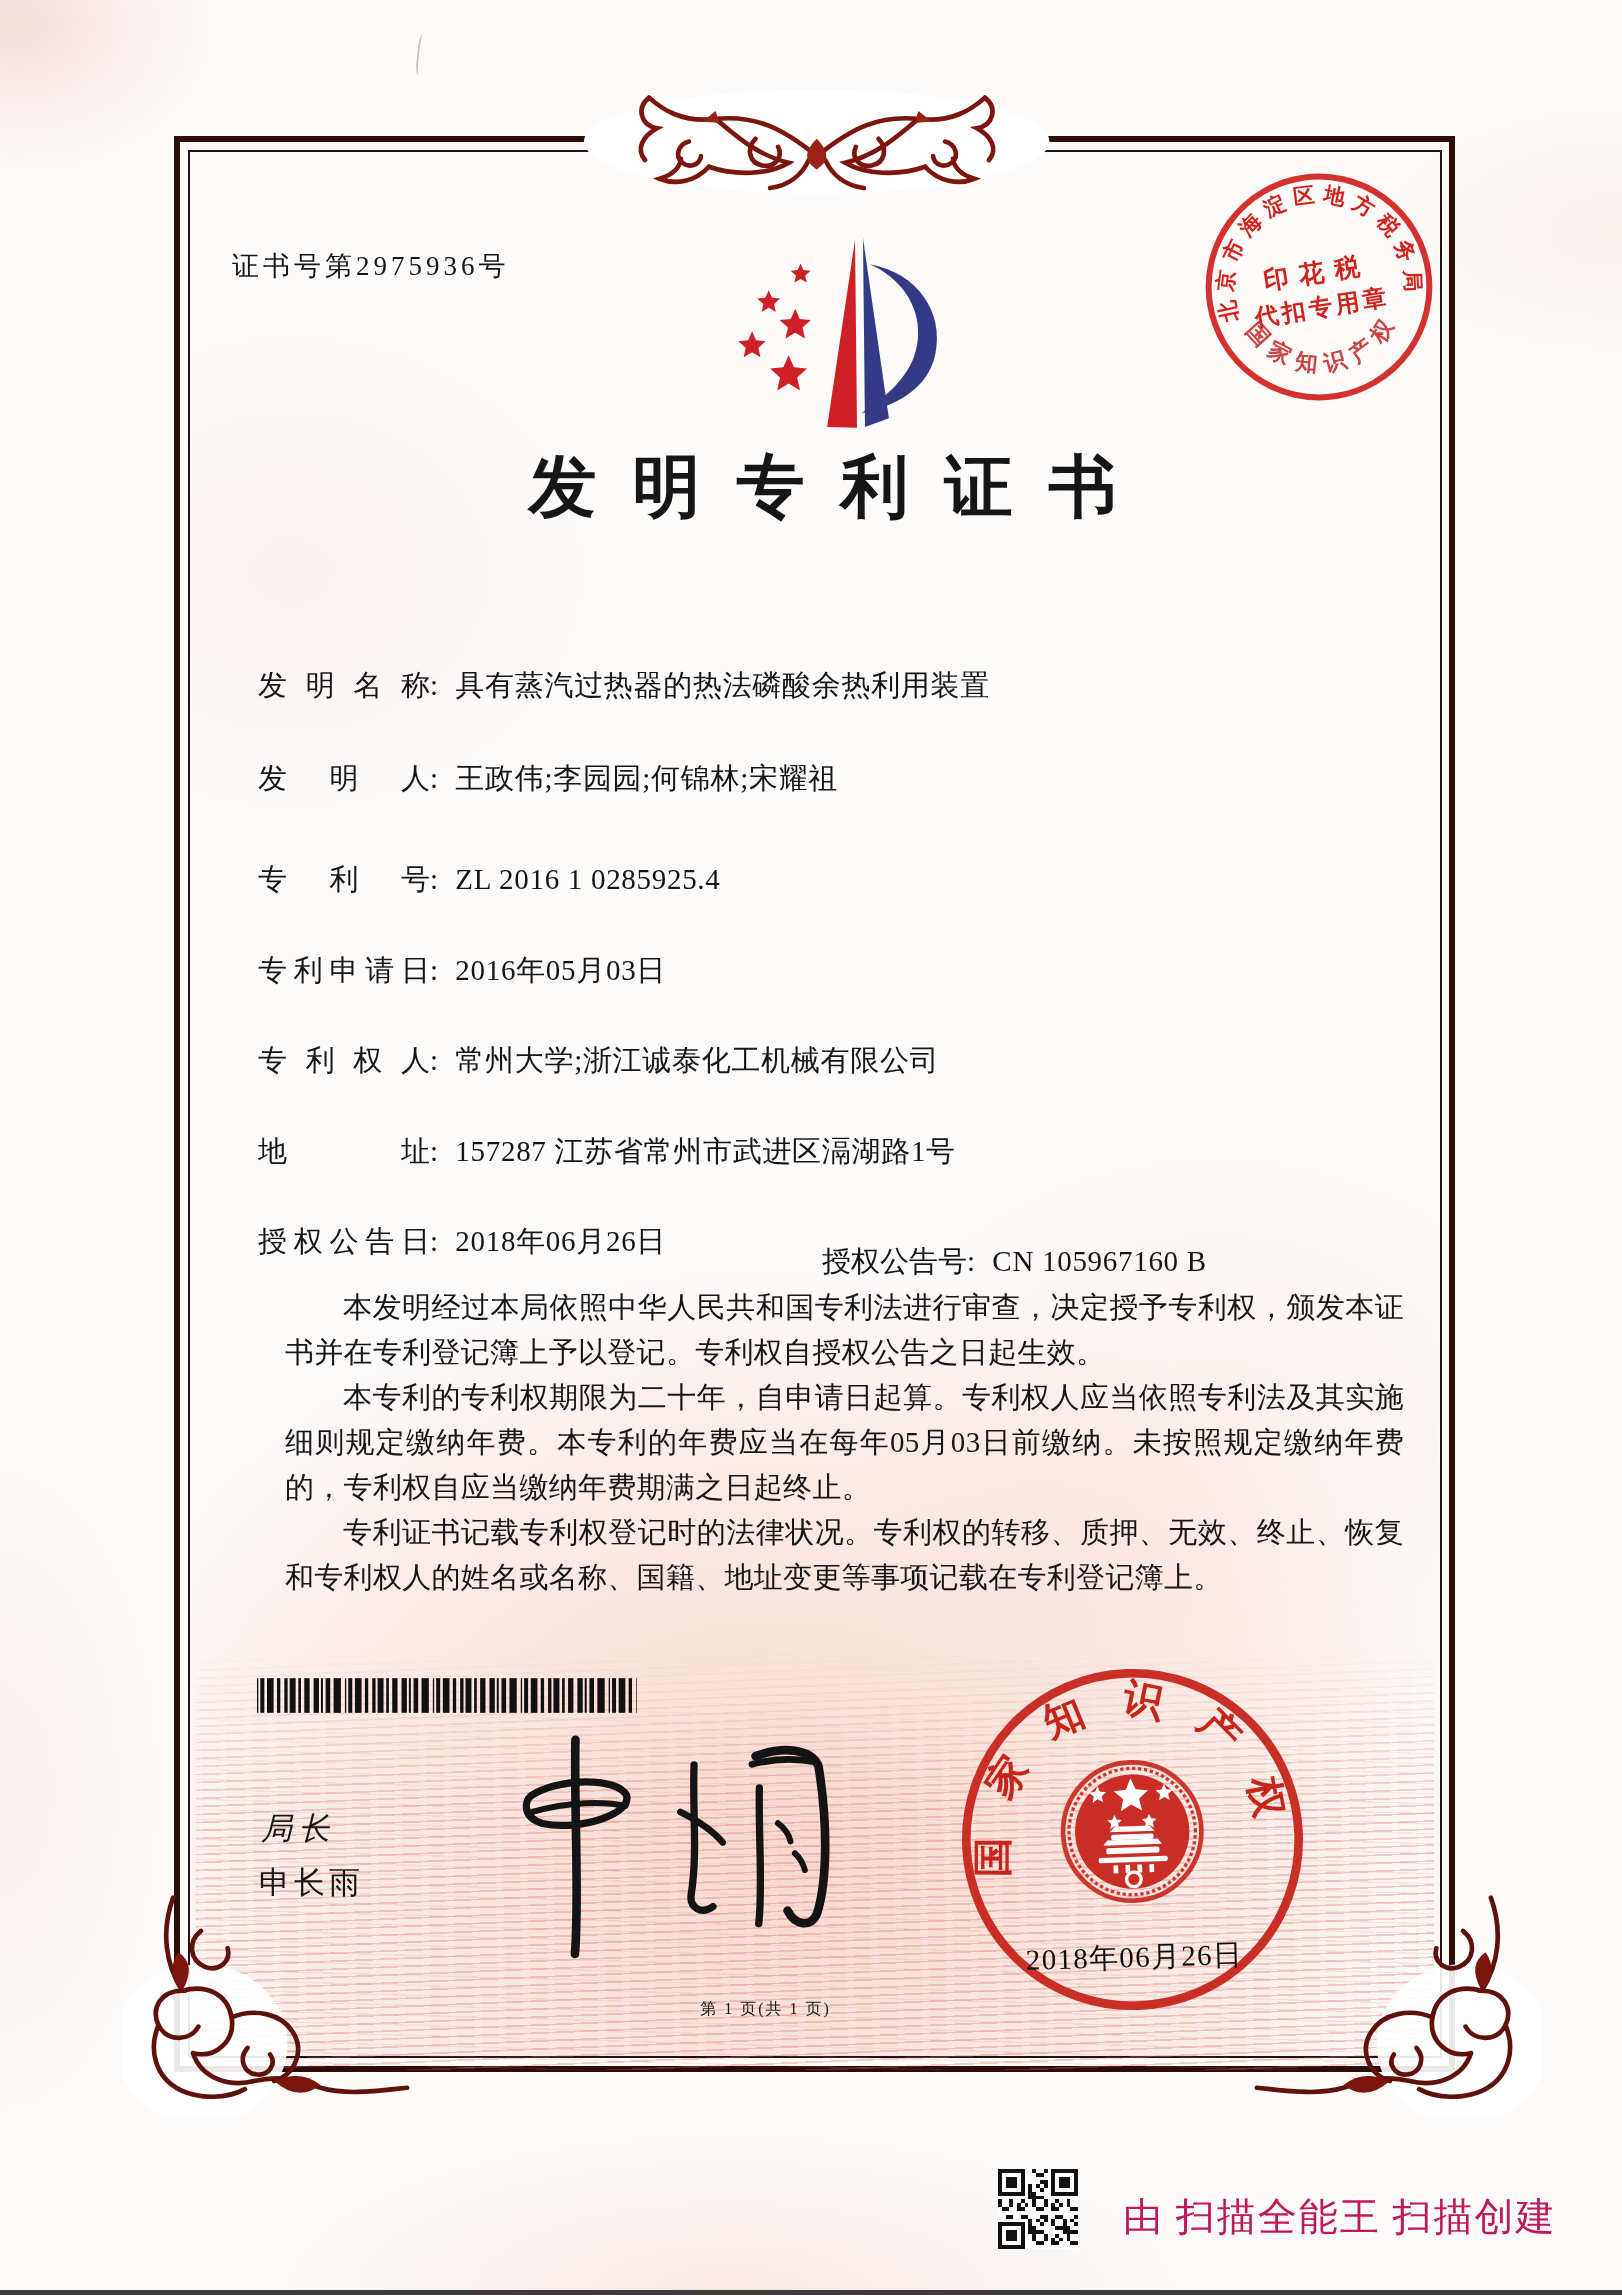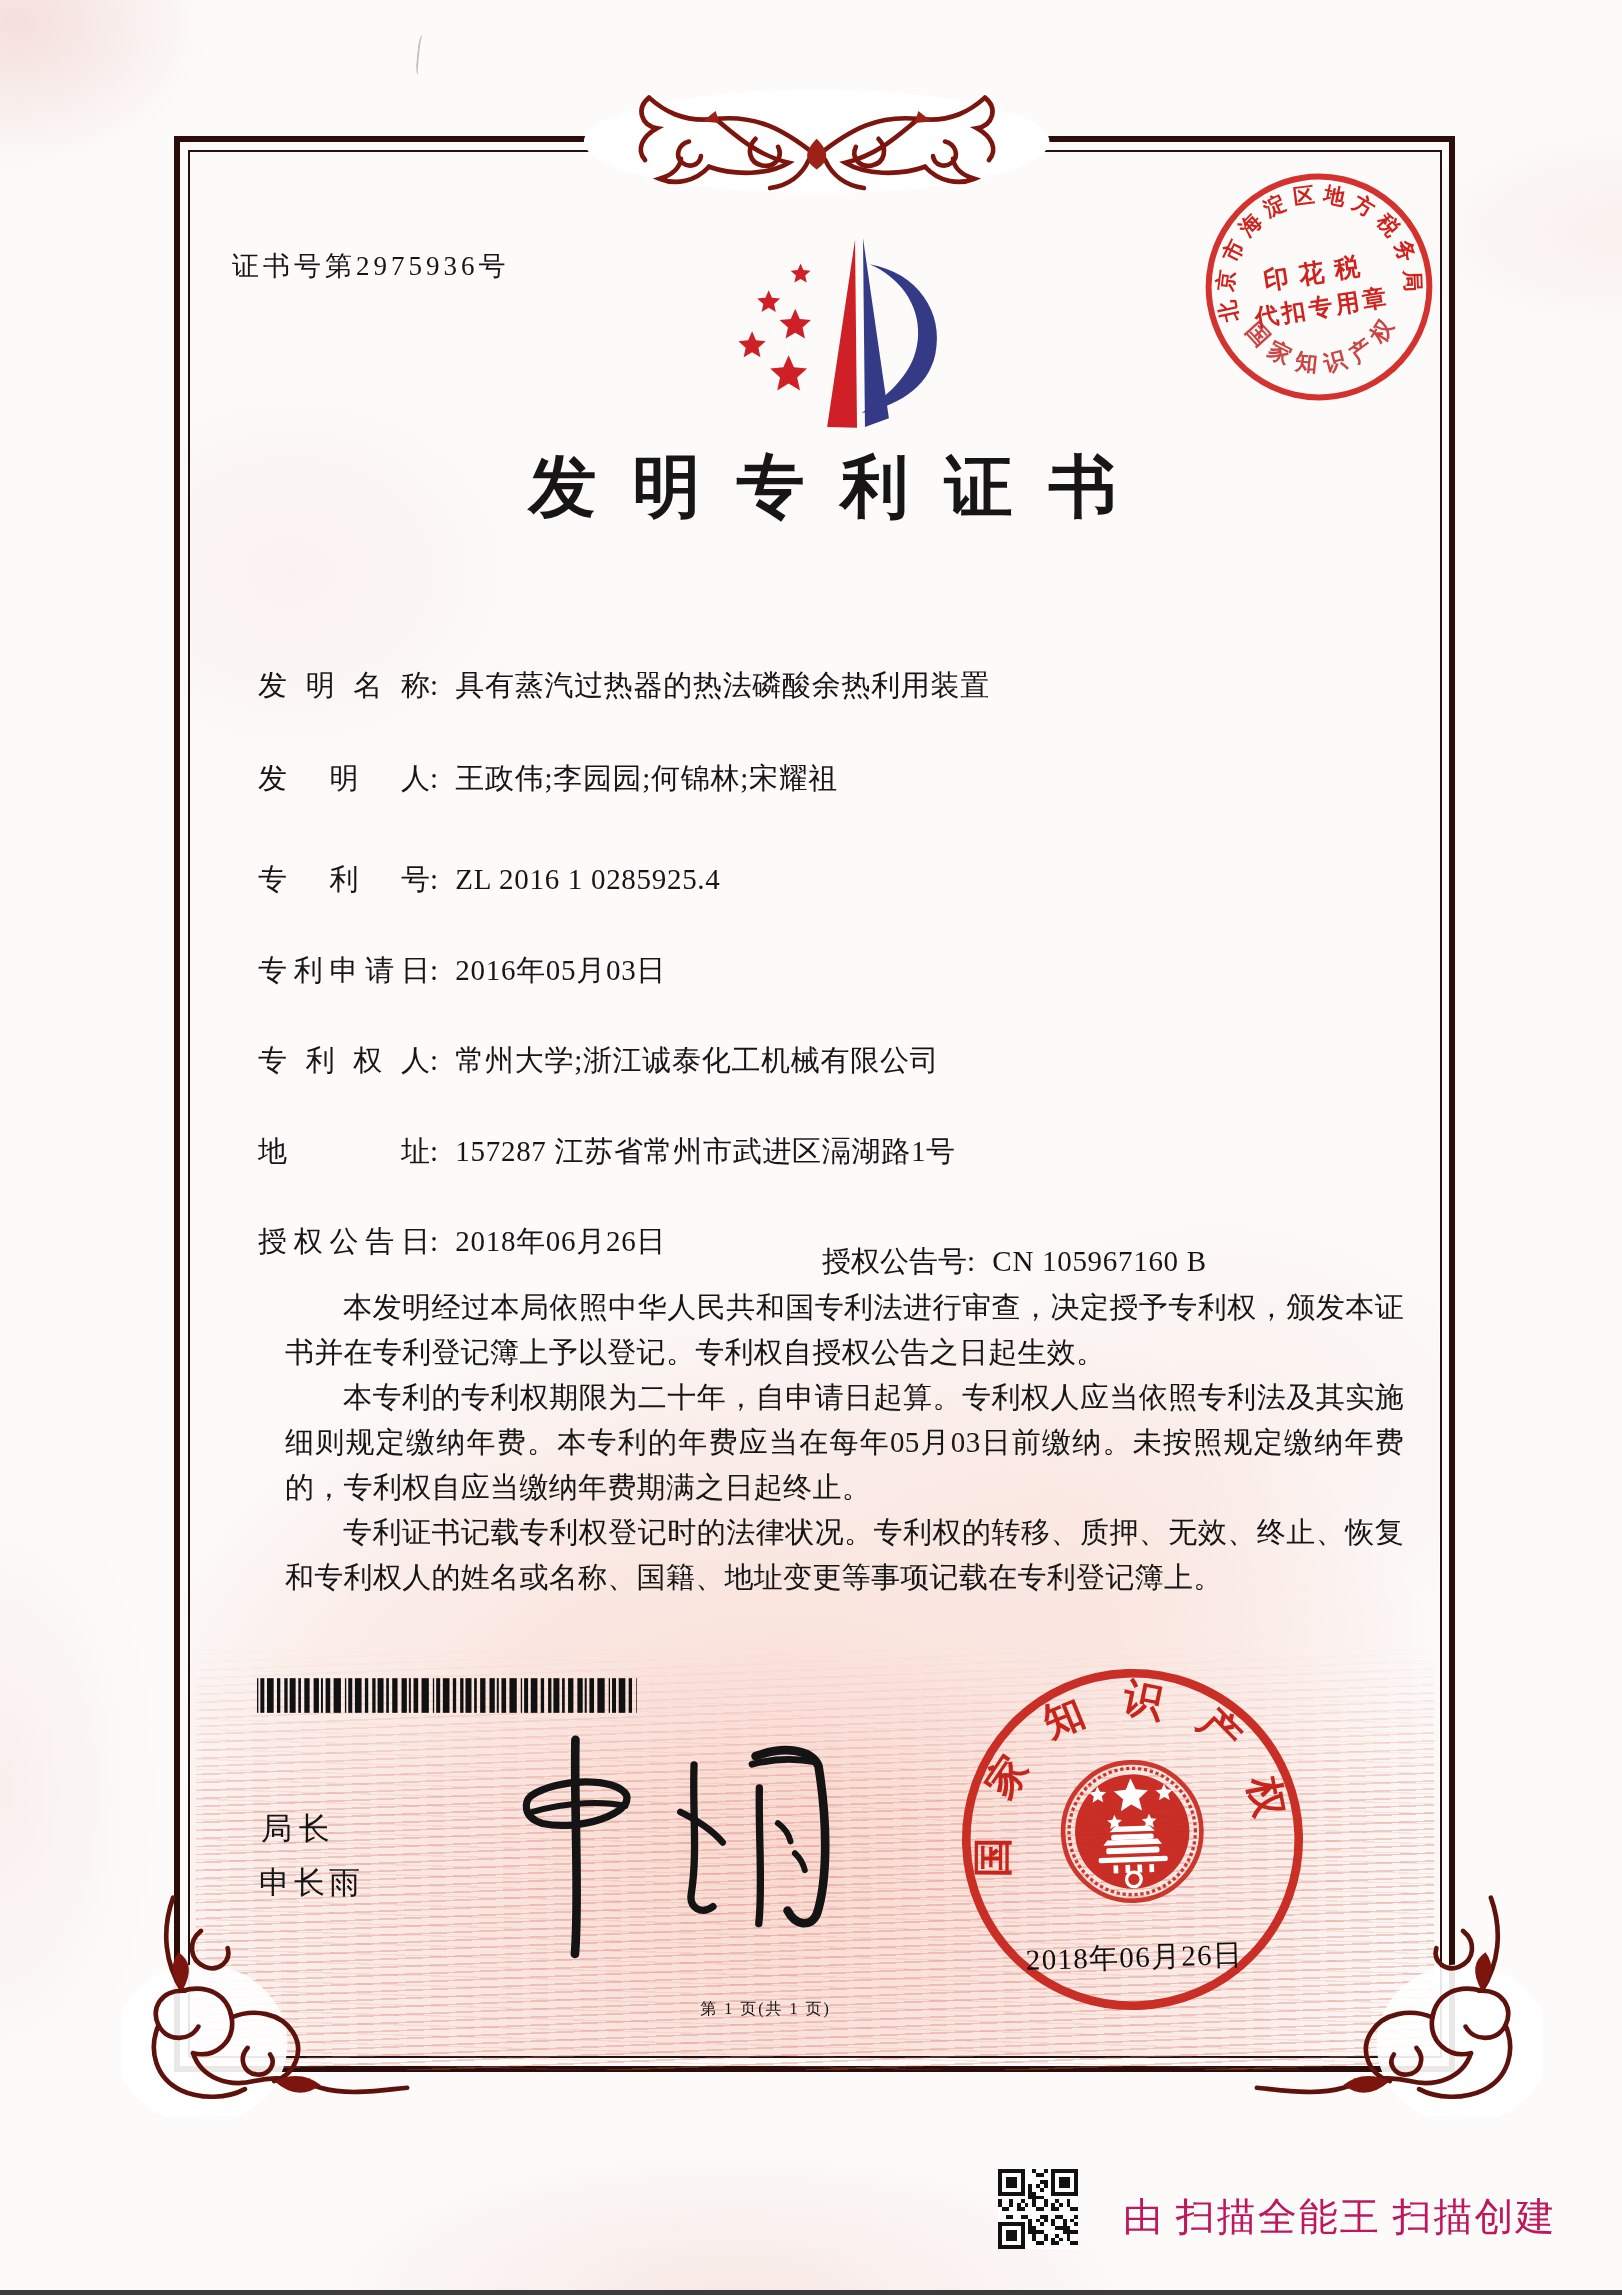--- a/index.html
+++ b/index.html
@@ -40,21 +40,21 @@
   }
   .cert-no{left:232px;top:248px;font-size:27px;letter-spacing:4px;}
   .title{left:174px;top:442px;width:1281px;text-align:center;font-size:68px;font-weight:bold;letter-spacing:36px;padding-left:52px;box-sizing:border-box;}
   .row{left:258px;width:1144px;font-size:29px;white-space:nowrap;}
   .lbl{display:inline-block;width:172px;text-align:justify;text-align-last:justify;}
   .colon{display:inline-block;margin-right:17.3px;}
   .val{letter-spacing:0.7px;}
   .cell2{position:absolute;left:564px;top:0;margin-top:20px;}
   .body-block{left:257px;top:1285px;width:1119px;font-size:29px;line-height:45px;text-align:justify;margin-left:28px;}
   .body-block p{margin:0;text-indent:2em;letter-spacing:0.3px;}
-  .director{left:261px;top:1808px;font-size:31px;letter-spacing:6.7px;}
+  .director{left:261px;top:1808px;font-size:31px;letter-spacing:6.7px;font-style:italic;}
   .director-name{left:259px;top:1862px;font-size:31px;letter-spacing:4px;}
   .seal-date{left:968px;top:1938px;width:333px;text-align:center;font-size:29px;letter-spacing:1.3px;color:#0f0f0f;transform:rotate(-1.5deg);}
   .footer{left:566px;top:1999px;width:399px;text-align:center;font-size:16px;letter-spacing:2px;}
   .scan-note{left:1097px;top:2190px;font-size:39px;letter-spacing:2px;color:#be185d;margin-left:26px;}
   .bottom-edge{left:0;bottom:0;width:1622px;height:5.3px;background:#3d3d3d;}
   .artifact{left:417px;top:35px;width:6.7px;height:40px;border-left:2px solid rgba(150,140,140,.55);border-radius:40%;transform:rotate(6deg);}
 </style>
 </head>
 <body>
 

